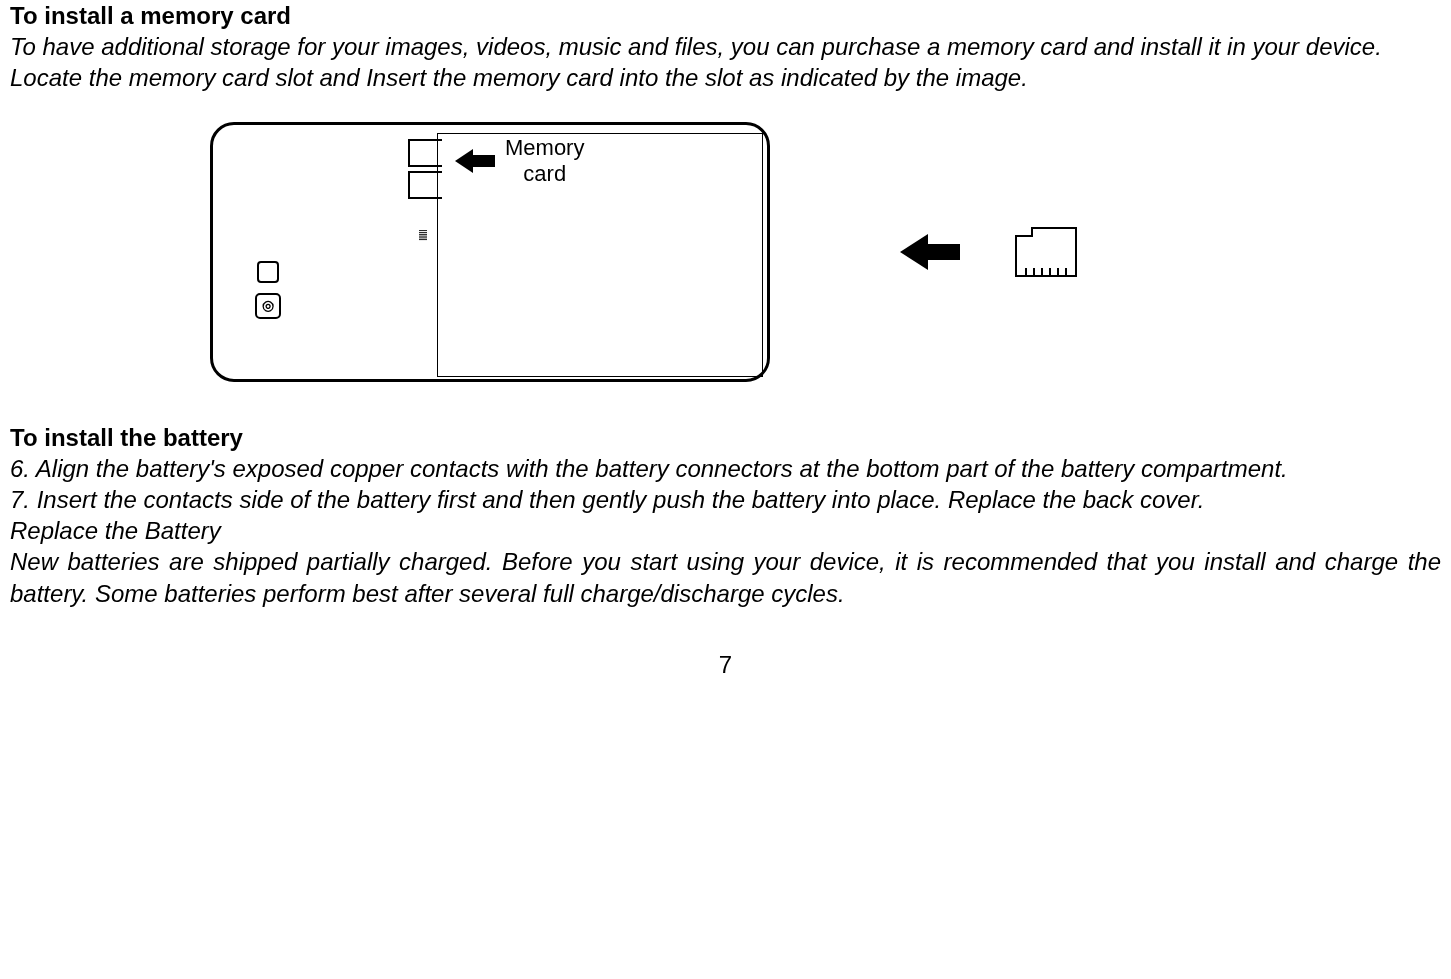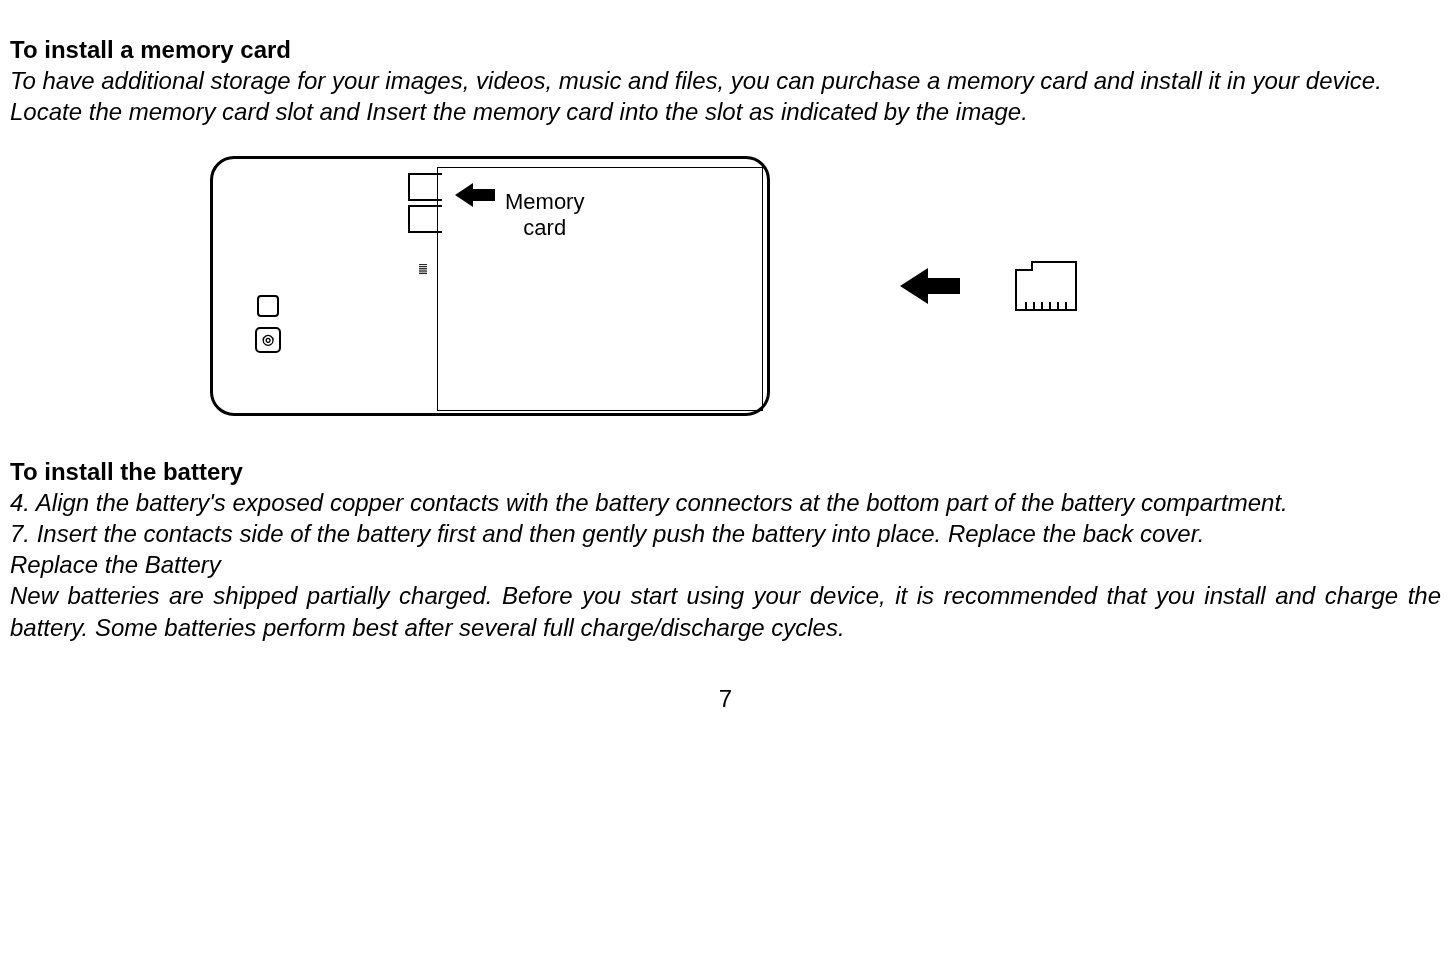--- a/index.html
+++ b/index.html
@@ -11,21 +11,20 @@
       font-family: Arial, Helvetica, sans-serif;
       font-size: 24px;
       line-height: 1.3;
       color: #000;
       background: #fff;
       width: 1451px;
       padding: 0 10px;
     }
     .heading {
       font-weight: bold;
-      margin-top: 34px;
     }
     .body-text {
       text-align: left;
       font-style: italic;
     }
     .justified {
       text-align: justify;
     }
     .figure-row {
       display: flex;
@@ -84,21 +83,20 @@
       height: 12px;
       background: #000;
     }
     .memory-label {
       position: absolute;
       top: 10px;
       left: 292px;
       font-size: 22px;
       text-align: center;
       line-height: 1.2;
-      margin-top: 20px;
     }
     .small-rect {
       position: absolute;
       top: 136px;
       left: 44px;
       width: 22px;
       height: 22px;
       border: 2px solid #000;
       border-radius: 4px;
     }
@@ -213,18 +211,18 @@
         <line x1="30" y1="44" x2="30" y2="52" stroke="#000" stroke-width="2"></line>
         <line x1="38" y1="44" x2="38" y2="52" stroke="#000" stroke-width="2"></line>
         <line x1="46" y1="44" x2="46" y2="52" stroke="#000" stroke-width="2"></line>
         <line x1="54" y1="44" x2="54" y2="52" stroke="#000" stroke-width="2"></line>
       </svg>
     </div>
   </div>
 </div>
 
 <div class="heading">To install the battery</div>
-<div class="body-text justified">4. Align the battery's exposed copper contacts with the battery connectors at the bottom part of the battery compartment.</div>
+<div class="body-text justified">6. Align the battery's exposed copper contacts with the battery connectors at the bottom part of the battery compartment.</div>
 <div class="body-text">7. Insert the contacts side of the battery first and then gently push the battery into place. Replace the back cover.</div>
 <div class="body-text">Replace the Battery</div>
 <div class="body-text justified">New batteries are shipped partially charged. Before you start using your device, it is recommended that you install and charge the battery. Some batteries perform best after several full charge/discharge cycles.</div>
 
 <div class="page-number">7</div>
 
 </body></html>

